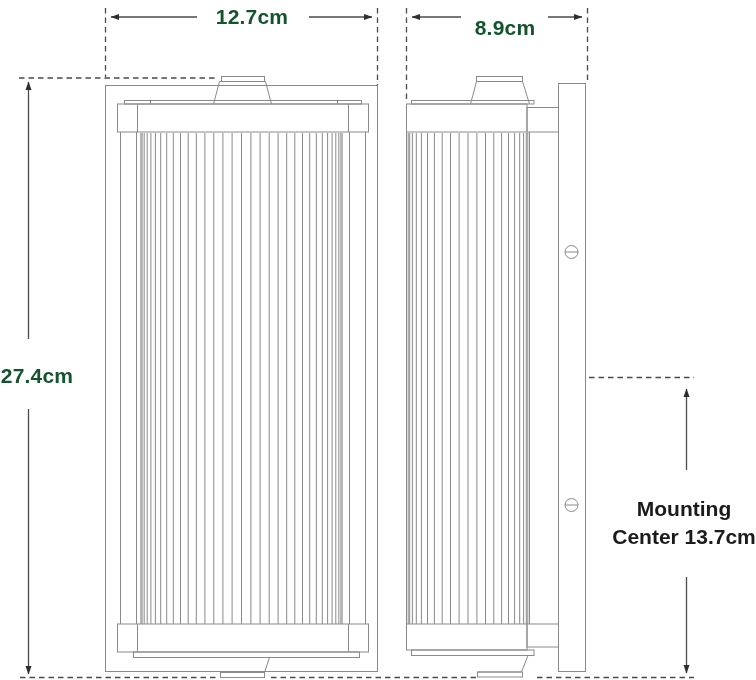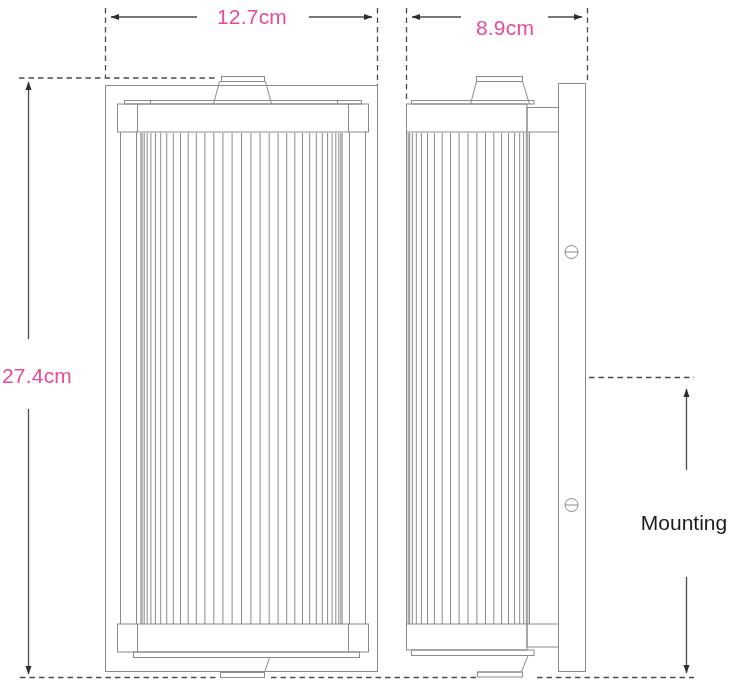--- a/index.html
+++ b/index.html
@@ -1,26 +1,26 @@
 <!DOCTYPE html>
 <html><head>
 <meta charset="utf-8">
 <style>
   html,body{margin:0;padding:0;background:#fff;}
   body{width:756px;height:680px;font-family:"Liberation Sans",sans-serif;}
   .canvas{position:relative;width:756px;height:680px;background:#fff;overflow:hidden;}
   .canvas svg{position:absolute;left:0;top:0;}
   .dim-label{
     position:absolute;transform:translate(-50%,-50%);
-    font-size:21px;font-weight:400;color:#ec4899;
+    font-size:21px;font-weight:700;color:#14532d;
     white-space:nowrap;letter-spacing:0.2px;background:#fff;padding:0 4px;
   }
   .mounting-label{
     position:absolute;transform:translate(-50%,-50%);
-    font-size:21px;font-weight:400;color:#1b1b1b;
+    font-size:21px;font-weight:700;color:#1b1b1b;
     text-align:center;line-height:28px;white-space:nowrap;
   }
   .mounting-label span{display:block;}
 </style>
 </head>
 <body>
 
 <div class="canvas">
 
   <svg width="756" height="680" viewBox="0 0 756 680">
@@ -180,14 +180,15 @@
   </svg>
 
   <div class="dim-label" style="left:252px;top:17px;">12.7cm</div>
 
   <div class="dim-label" style="left:505px;top:28px;">8.9cm</div>
 
   <div class="dim-label" style="left:37px;top:376px;padding:0;text-align:right;">27.4cm</div>
 
   <div class="mounting-label" style="left:684px;top:523px;">
     <span>Mounting</span>
+    <span>Center 13.7cm</span>
   </div>
 </div>
 
 </body></html>

